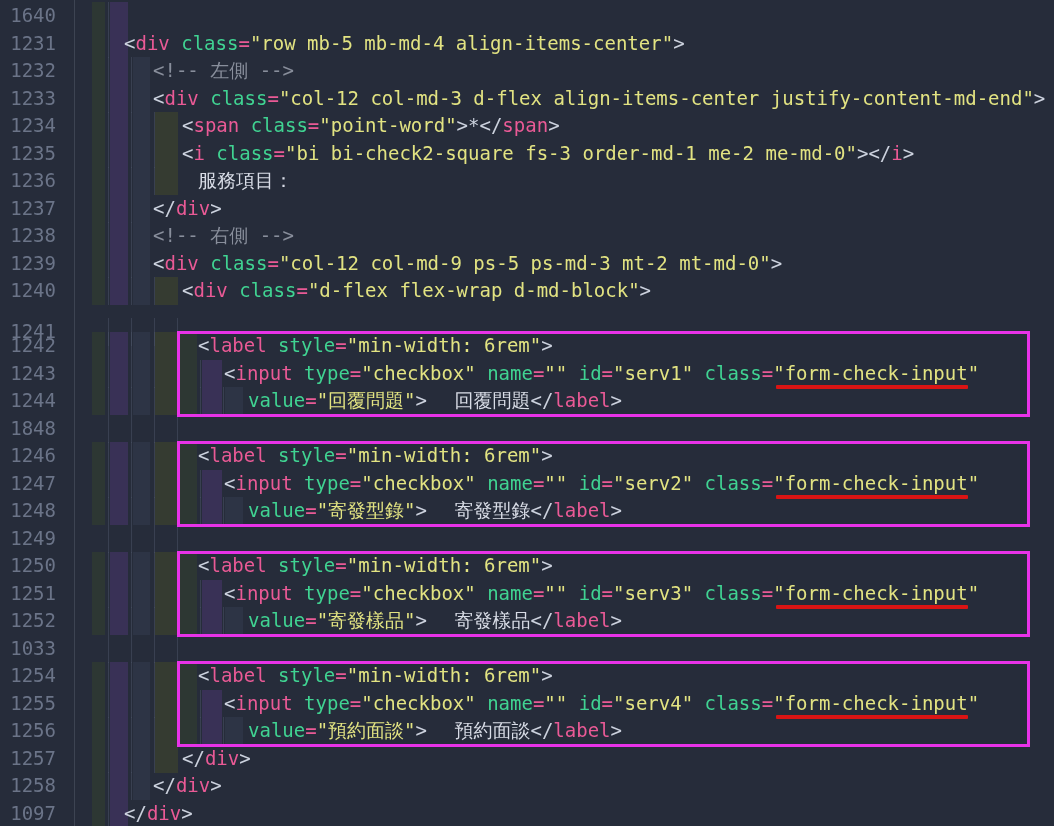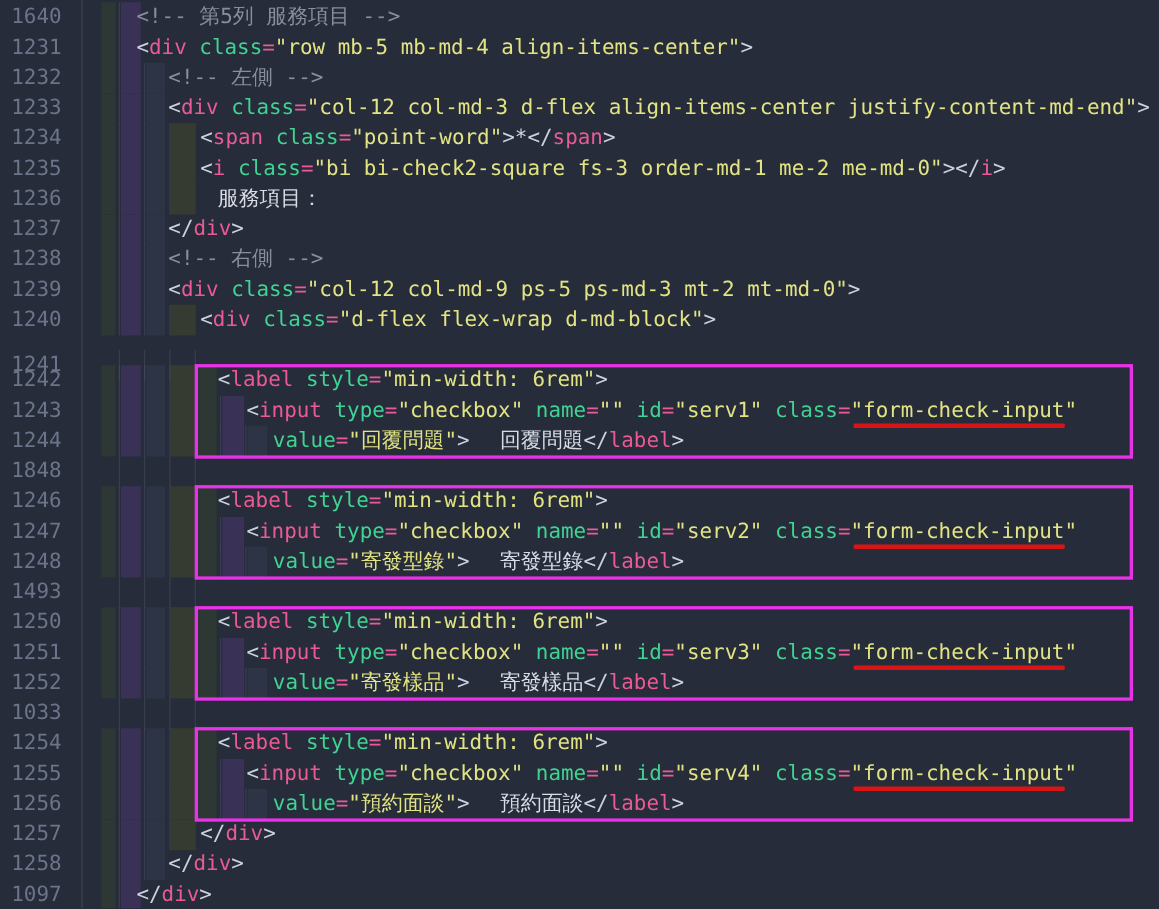--- a/index.html
+++ b/index.html
@@ -29,40 +29,40 @@
   .tk-vu::after{content:"";position:absolute;left:3px;right:11px;bottom:-2px;height:4px;
     background:var(--redline);border-radius:1px;}
   .annobox{position:absolute;left:177px;width:853px;height:86px;box-sizing:border-box;
     border:3px solid var(--box);}
 </style>
 </head>
 <body>
 
 <div id="editor" style="--bg: #262c3a; --gutter-num: #6b7488; --gutsep: #3d4452; --comment: #888e9b; --punct: #ccd2de; --tag: #ea5a96; --attr: #40d392; --string: #e2e382; --text: #d8dce6; --guide: #4c5468; --tint-green: #2d3733; --tint-purple: #393156; --tint-blue: #2d3445; --tint-olive: #353b31; --box: #e832e8; --redline: #da1414;">
     <div class="gutsep"></div>
-    <div class="line" style="top: 2px;"><div class="iblock g" style="left: 92px; width: 13px;"></div><div class="iblock pu" style="left: 110px; width: 18px;"></div><div class="guide" style="left: 108px;"></div><span class="ln">1640</span><span class="code" style="left: 124px;"><span class="tk-c">&lt;!-- 第5列 服務項目 --&gt;</span></span></div>
+    <div class="line" style="top: 2px;"><div class="iblock g" style="left: 92px; width: 13px;"></div><div class="iblock pu" style="left: 110px; width: 18px;"></div><div class="guide" style="left: 108px;"></div><span class="ln">1640</span></div>
     <div class="line" style="top: 29.5px;"><div class="iblock g" style="left: 92px; width: 13px;"></div><div class="iblock pu" style="left: 110px; width: 18px;"></div><div class="guide" style="left: 108px;"></div><span class="ln">1231</span><span class="code" style="left: 124px;"><span class="tk-p">&lt;</span><span class="tk-t">div</span><span class="tk-a"> class</span><span class="tk-t">=</span><span class="tk-v">"row mb-5 mb-md-4 align-items-center"</span><span class="tk-p">&gt;</span></span></div>
     <div class="line" style="top: 57px;"><div class="iblock g" style="left: 92px; width: 13px;"></div><div class="iblock pu" style="left: 110px; width: 18px;"></div><div class="iblock bl" style="left: 133px; width: 17px;"></div><div class="guide" style="left: 108px;"></div><div class="guide" style="left: 131px;"></div><span class="ln">1232</span><span class="code" style="left: 153px;"><span class="tk-c">&lt;!-- 左側 --&gt;</span></span></div>
     <div class="line" style="top: 84.5px;"><div class="iblock g" style="left: 92px; width: 13px;"></div><div class="iblock pu" style="left: 110px; width: 18px;"></div><div class="iblock bl" style="left: 133px; width: 17px;"></div><div class="guide" style="left: 108px;"></div><div class="guide" style="left: 131px;"></div><span class="ln">1233</span><span class="code" style="left: 153px;"><span class="tk-p">&lt;</span><span class="tk-t">div</span><span class="tk-a"> class</span><span class="tk-t">=</span><span class="tk-v">"col-12 col-md-3 d-flex align-items-center justify-content-md-end"</span><span class="tk-p">&gt;</span></span></div>
     <div class="line" style="top: 112px;"><div class="iblock g" style="left: 92px; width: 13px;"></div><div class="iblock pu" style="left: 110px; width: 18px;"></div><div class="iblock bl" style="left: 133px; width: 17px;"></div><div class="iblock ol" style="left: 155px; width: 23px;"></div><div class="guide" style="left: 108px;"></div><div class="guide" style="left: 131px;"></div><div class="guide" style="left: 154px;"></div><span class="ln">1234</span><span class="code" style="left: 182px;"><span class="tk-p">&lt;</span><span class="tk-t">span</span><span class="tk-a"> class</span><span class="tk-t">=</span><span class="tk-v">"point-word"</span><span class="tk-p">&gt;*&lt;/</span><span class="tk-t">span</span><span class="tk-p">&gt;</span></span></div>
     <div class="line" style="top: 139.5px;"><div class="iblock g" style="left: 92px; width: 13px;"></div><div class="iblock pu" style="left: 110px; width: 18px;"></div><div class="iblock bl" style="left: 133px; width: 17px;"></div><div class="iblock ol" style="left: 155px; width: 23px;"></div><div class="guide" style="left: 108px;"></div><div class="guide" style="left: 131px;"></div><div class="guide" style="left: 154px;"></div><span class="ln">1235</span><span class="code" style="left: 182px;"><span class="tk-p">&lt;</span><span class="tk-t">i</span><span class="tk-a"> class</span><span class="tk-t">=</span><span class="tk-v">"bi bi-check2-square fs-3 order-md-1 me-2 me-md-0"</span><span class="tk-p">&gt;&lt;/</span><span class="tk-t">i</span><span class="tk-p">&gt;</span></span></div>
     <div class="line" style="top: 167px;"><div class="iblock g" style="left: 92px; width: 13px;"></div><div class="iblock pu" style="left: 110px; width: 18px;"></div><div class="iblock bl" style="left: 133px; width: 17px;"></div><div class="iblock ol" style="left: 155px; width: 23px;"></div><div class="guide" style="left: 108px;"></div><div class="guide" style="left: 131px;"></div><div class="guide" style="left: 154px;"></div><span class="ln">1236</span><span class="code" style="left: 182px;"><span class="tk-w">服務項目：</span></span></div>
     <div class="line" style="top: 194.5px;"><div class="iblock g" style="left: 92px; width: 13px;"></div><div class="iblock pu" style="left: 110px; width: 18px;"></div><div class="iblock bl" style="left: 133px; width: 17px;"></div><div class="guide" style="left: 108px;"></div><div class="guide" style="left: 131px;"></div><span class="ln">1237</span><span class="code" style="left: 153px;"><span class="tk-p">&lt;/</span><span class="tk-t">div</span><span class="tk-p">&gt;</span></span></div>
     <div class="line" style="top: 222px;"><div class="iblock g" style="left: 92px; width: 13px;"></div><div class="iblock pu" style="left: 110px; width: 18px;"></div><div class="iblock bl" style="left: 133px; width: 17px;"></div><div class="guide" style="left: 108px;"></div><div class="guide" style="left: 131px;"></div><span class="ln">1238</span><span class="code" style="left: 153px;"><span class="tk-c">&lt;!-- 右側 --&gt;</span></span></div>
     <div class="line" style="top: 249.5px;"><div class="iblock g" style="left: 92px; width: 13px;"></div><div class="iblock pu" style="left: 110px; width: 18px;"></div><div class="iblock bl" style="left: 133px; width: 17px;"></div><div class="guide" style="left: 108px;"></div><div class="guide" style="left: 131px;"></div><span class="ln">1239</span><span class="code" style="left: 153px;"><span class="tk-p">&lt;</span><span class="tk-t">div</span><span class="tk-a"> class</span><span class="tk-t">=</span><span class="tk-v">"col-12 col-md-9 ps-5 ps-md-3 mt-2 mt-md-0"</span><span class="tk-p">&gt;</span></span></div>
     <div class="line" style="top: 277px;"><div class="iblock g" style="left: 92px; width: 13px;"></div><div class="iblock pu" style="left: 110px; width: 18px;"></div><div class="iblock bl" style="left: 133px; width: 17px;"></div><div class="iblock ol" style="left: 155px; width: 23px;"></div><div class="guide" style="left: 108px;"></div><div class="guide" style="left: 131px;"></div><div class="guide" style="left: 154px;"></div><span class="ln">1240</span><span class="code" style="left: 182px;"><span class="tk-p">&lt;</span><span class="tk-t">div</span><span class="tk-a"> class</span><span class="tk-t">=</span><span class="tk-v">"d-flex flex-wrap d-md-block"</span><span class="tk-p">&gt;</span></span></div>
     <div class="line" style="top: 318px;"><div class="guide" style="left: 108px;"></div><div class="guide" style="left: 131px;"></div><div class="guide" style="left: 154px;"></div><div class="guide" style="left: 177px;"></div><span class="ln">1241</span></div>
     <div class="line" style="top: 332px;"><div class="iblock g" style="left: 92px; width: 13px;"></div><div class="iblock pu" style="left: 110px; width: 18px;"></div><div class="iblock bl" style="left: 133px; width: 17px;"></div><div class="iblock ol" style="left: 155px; width: 23px;"></div><div class="iblock g" style="left: 180px; width: 17px;"></div><div class="guide" style="left: 108px;"></div><div class="guide" style="left: 131px;"></div><div class="guide" style="left: 154px;"></div><div class="guide" style="left: 177px;"></div><span class="ln">1242</span><span class="code" style="left: 198px;"><span class="tk-p">&lt;</span><span class="tk-t">label</span><span class="tk-a"> style</span><span class="tk-t">=</span><span class="tk-v">"min-width: 6rem"</span><span class="tk-p">&gt;</span></span></div>
     <div class="line" style="top: 359.5px;"><div class="iblock g" style="left: 92px; width: 13px;"></div><div class="iblock pu" style="left: 110px; width: 18px;"></div><div class="iblock bl" style="left: 133px; width: 17px;"></div><div class="iblock ol" style="left: 155px; width: 23px;"></div><div class="iblock g" style="left: 180px; width: 17px;"></div><div class="iblock pu" style="left: 202px; width: 20px;"></div><div class="guide" style="left: 108px;"></div><div class="guide" style="left: 131px;"></div><div class="guide" style="left: 154px;"></div><div class="guide" style="left: 177px;"></div><div class="guide" style="left: 200px;"></div><span class="ln">1243</span><span class="code" style="left: 224px;"><span class="tk-p">&lt;</span><span class="tk-t">input</span><span class="tk-a"> type</span><span class="tk-t">=</span><span class="tk-v">"checkbox"</span><span class="tk-a"> name</span><span class="tk-t">=</span><span class="tk-v">""</span><span class="tk-a"> id</span><span class="tk-t">=</span><span class="tk-v">"serv1"</span><span class="tk-a"> class</span><span class="tk-t">=</span><span class="tk-vu">"form-check-input"</span></span></div>
     <div class="line" style="top: 387px;"><div class="iblock g" style="left: 92px; width: 13px;"></div><div class="iblock pu" style="left: 110px; width: 18px;"></div><div class="iblock bl" style="left: 133px; width: 17px;"></div><div class="iblock ol" style="left: 155px; width: 23px;"></div><div class="iblock g" style="left: 180px; width: 17px;"></div><div class="iblock pu" style="left: 202px; width: 20px;"></div><div class="iblock bl" style="left: 225px; width: 18px;"></div><div class="guide" style="left: 108px;"></div><div class="guide" style="left: 131px;"></div><div class="guide" style="left: 154px;"></div><div class="guide" style="left: 177px;"></div><div class="guide" style="left: 200px;"></div><div class="guide" style="left: 223px;"></div><span class="ln">1244</span><span class="code" style="left: 248px;"><span class="tk-a">value</span><span class="tk-t">=</span><span class="tk-v">"回覆問題"</span><span class="tk-p">&gt; </span><span class="tk-w">回覆問題</span><span class="tk-p">&lt;/</span><span class="tk-t">label</span><span class="tk-p">&gt;</span></span></div>
     <div class="line" style="top: 414.5px;"><div class="guide" style="left: 108px;"></div><div class="guide" style="left: 131px;"></div><div class="guide" style="left: 154px;"></div><div class="guide" style="left: 177px;"></div><span class="ln">1848</span></div>
     <div class="line" style="top: 442px;"><div class="iblock g" style="left: 92px; width: 13px;"></div><div class="iblock pu" style="left: 110px; width: 18px;"></div><div class="iblock bl" style="left: 133px; width: 17px;"></div><div class="iblock ol" style="left: 155px; width: 23px;"></div><div class="iblock g" style="left: 180px; width: 17px;"></div><div class="guide" style="left: 108px;"></div><div class="guide" style="left: 131px;"></div><div class="guide" style="left: 154px;"></div><div class="guide" style="left: 177px;"></div><span class="ln">1246</span><span class="code" style="left: 198px;"><span class="tk-p">&lt;</span><span class="tk-t">label</span><span class="tk-a"> style</span><span class="tk-t">=</span><span class="tk-v">"min-width: 6rem"</span><span class="tk-p">&gt;</span></span></div>
     <div class="line" style="top: 469.5px;"><div class="iblock g" style="left: 92px; width: 13px;"></div><div class="iblock pu" style="left: 110px; width: 18px;"></div><div class="iblock bl" style="left: 133px; width: 17px;"></div><div class="iblock ol" style="left: 155px; width: 23px;"></div><div class="iblock g" style="left: 180px; width: 17px;"></div><div class="iblock pu" style="left: 202px; width: 20px;"></div><div class="guide" style="left: 108px;"></div><div class="guide" style="left: 131px;"></div><div class="guide" style="left: 154px;"></div><div class="guide" style="left: 177px;"></div><div class="guide" style="left: 200px;"></div><span class="ln">1247</span><span class="code" style="left: 224px;"><span class="tk-p">&lt;</span><span class="tk-t">input</span><span class="tk-a"> type</span><span class="tk-t">=</span><span class="tk-v">"checkbox"</span><span class="tk-a"> name</span><span class="tk-t">=</span><span class="tk-v">""</span><span class="tk-a"> id</span><span class="tk-t">=</span><span class="tk-v">"serv2"</span><span class="tk-a"> class</span><span class="tk-t">=</span><span class="tk-vu">"form-check-input"</span></span></div>
     <div class="line" style="top: 497px;"><div class="iblock g" style="left: 92px; width: 13px;"></div><div class="iblock pu" style="left: 110px; width: 18px;"></div><div class="iblock bl" style="left: 133px; width: 17px;"></div><div class="iblock ol" style="left: 155px; width: 23px;"></div><div class="iblock g" style="left: 180px; width: 17px;"></div><div class="iblock pu" style="left: 202px; width: 20px;"></div><div class="iblock bl" style="left: 225px; width: 18px;"></div><div class="guide" style="left: 108px;"></div><div class="guide" style="left: 131px;"></div><div class="guide" style="left: 154px;"></div><div class="guide" style="left: 177px;"></div><div class="guide" style="left: 200px;"></div><div class="guide" style="left: 223px;"></div><span class="ln">1248</span><span class="code" style="left: 248px;"><span class="tk-a">value</span><span class="tk-t">=</span><span class="tk-v">"寄發型錄"</span><span class="tk-p">&gt; </span><span class="tk-w">寄發型錄</span><span class="tk-p">&lt;/</span><span class="tk-t">label</span><span class="tk-p">&gt;</span></span></div>
-    <div class="line" style="top: 524.5px;"><div class="guide" style="left: 108px;"></div><div class="guide" style="left: 131px;"></div><div class="guide" style="left: 154px;"></div><div class="guide" style="left: 177px;"></div><span class="ln">1493</span></div>
+    <div class="line" style="top: 524.5px;"><div class="guide" style="left: 108px;"></div><div class="guide" style="left: 131px;"></div><div class="guide" style="left: 154px;"></div><div class="guide" style="left: 177px;"></div><span class="ln">1249</span></div>
     <div class="line" style="top: 552px;"><div class="iblock g" style="left: 92px; width: 13px;"></div><div class="iblock pu" style="left: 110px; width: 18px;"></div><div class="iblock bl" style="left: 133px; width: 17px;"></div><div class="iblock ol" style="left: 155px; width: 23px;"></div><div class="iblock g" style="left: 180px; width: 17px;"></div><div class="guide" style="left: 108px;"></div><div class="guide" style="left: 131px;"></div><div class="guide" style="left: 154px;"></div><div class="guide" style="left: 177px;"></div><span class="ln">1250</span><span class="code" style="left: 198px;"><span class="tk-p">&lt;</span><span class="tk-t">label</span><span class="tk-a"> style</span><span class="tk-t">=</span><span class="tk-v">"min-width: 6rem"</span><span class="tk-p">&gt;</span></span></div>
     <div class="line" style="top: 579.5px;"><div class="iblock g" style="left: 92px; width: 13px;"></div><div class="iblock pu" style="left: 110px; width: 18px;"></div><div class="iblock bl" style="left: 133px; width: 17px;"></div><div class="iblock ol" style="left: 155px; width: 23px;"></div><div class="iblock g" style="left: 180px; width: 17px;"></div><div class="iblock pu" style="left: 202px; width: 20px;"></div><div class="guide" style="left: 108px;"></div><div class="guide" style="left: 131px;"></div><div class="guide" style="left: 154px;"></div><div class="guide" style="left: 177px;"></div><div class="guide" style="left: 200px;"></div><span class="ln">1251</span><span class="code" style="left: 224px;"><span class="tk-p">&lt;</span><span class="tk-t">input</span><span class="tk-a"> type</span><span class="tk-t">=</span><span class="tk-v">"checkbox"</span><span class="tk-a"> name</span><span class="tk-t">=</span><span class="tk-v">""</span><span class="tk-a"> id</span><span class="tk-t">=</span><span class="tk-v">"serv3"</span><span class="tk-a"> class</span><span class="tk-t">=</span><span class="tk-vu">"form-check-input"</span></span></div>
     <div class="line" style="top: 607px;"><div class="iblock g" style="left: 92px; width: 13px;"></div><div class="iblock pu" style="left: 110px; width: 18px;"></div><div class="iblock bl" style="left: 133px; width: 17px;"></div><div class="iblock ol" style="left: 155px; width: 23px;"></div><div class="iblock g" style="left: 180px; width: 17px;"></div><div class="iblock pu" style="left: 202px; width: 20px;"></div><div class="iblock bl" style="left: 225px; width: 18px;"></div><div class="guide" style="left: 108px;"></div><div class="guide" style="left: 131px;"></div><div class="guide" style="left: 154px;"></div><div class="guide" style="left: 177px;"></div><div class="guide" style="left: 200px;"></div><div class="guide" style="left: 223px;"></div><span class="ln">1252</span><span class="code" style="left: 248px;"><span class="tk-a">value</span><span class="tk-t">=</span><span class="tk-v">"寄發樣品"</span><span class="tk-p">&gt; </span><span class="tk-w">寄發樣品</span><span class="tk-p">&lt;/</span><span class="tk-t">label</span><span class="tk-p">&gt;</span></span></div>
     <div class="line" style="top: 634.5px;"><div class="guide" style="left: 108px;"></div><div class="guide" style="left: 131px;"></div><div class="guide" style="left: 154px;"></div><div class="guide" style="left: 177px;"></div><span class="ln">1033</span></div>
     <div class="line" style="top: 662px;"><div class="iblock g" style="left: 92px; width: 13px;"></div><div class="iblock pu" style="left: 110px; width: 18px;"></div><div class="iblock bl" style="left: 133px; width: 17px;"></div><div class="iblock ol" style="left: 155px; width: 23px;"></div><div class="iblock g" style="left: 180px; width: 17px;"></div><div class="guide" style="left: 108px;"></div><div class="guide" style="left: 131px;"></div><div class="guide" style="left: 154px;"></div><div class="guide" style="left: 177px;"></div><span class="ln">1254</span><span class="code" style="left: 198px;"><span class="tk-p">&lt;</span><span class="tk-t">label</span><span class="tk-a"> style</span><span class="tk-t">=</span><span class="tk-v">"min-width: 6rem"</span><span class="tk-p">&gt;</span></span></div>
     <div class="line" style="top: 689.5px;"><div class="iblock g" style="left: 92px; width: 13px;"></div><div class="iblock pu" style="left: 110px; width: 18px;"></div><div class="iblock bl" style="left: 133px; width: 17px;"></div><div class="iblock ol" style="left: 155px; width: 23px;"></div><div class="iblock g" style="left: 180px; width: 17px;"></div><div class="iblock pu" style="left: 202px; width: 20px;"></div><div class="guide" style="left: 108px;"></div><div class="guide" style="left: 131px;"></div><div class="guide" style="left: 154px;"></div><div class="guide" style="left: 177px;"></div><div class="guide" style="left: 200px;"></div><span class="ln">1255</span><span class="code" style="left: 224px;"><span class="tk-p">&lt;</span><span class="tk-t">input</span><span class="tk-a"> type</span><span class="tk-t">=</span><span class="tk-v">"checkbox"</span><span class="tk-a"> name</span><span class="tk-t">=</span><span class="tk-v">""</span><span class="tk-a"> id</span><span class="tk-t">=</span><span class="tk-v">"serv4"</span><span class="tk-a"> class</span><span class="tk-t">=</span><span class="tk-vu">"form-check-input"</span></span></div>
     <div class="line" style="top: 717px;"><div class="iblock g" style="left: 92px; width: 13px;"></div><div class="iblock pu" style="left: 110px; width: 18px;"></div><div class="iblock bl" style="left: 133px; width: 17px;"></div><div class="iblock ol" style="left: 155px; width: 23px;"></div><div class="iblock g" style="left: 180px; width: 17px;"></div><div class="iblock pu" style="left: 202px; width: 20px;"></div><div class="iblock bl" style="left: 225px; width: 18px;"></div><div class="guide" style="left: 108px;"></div><div class="guide" style="left: 131px;"></div><div class="guide" style="left: 154px;"></div><div class="guide" style="left: 177px;"></div><div class="guide" style="left: 200px;"></div><div class="guide" style="left: 223px;"></div><span class="ln">1256</span><span class="code" style="left: 248px;"><span class="tk-a">value</span><span class="tk-t">=</span><span class="tk-v">"預約面談"</span><span class="tk-p">&gt; </span><span class="tk-w">預約面談</span><span class="tk-p">&lt;/</span><span class="tk-t">label</span><span class="tk-p">&gt;</span></span></div>
     <div class="line" style="top: 744.5px;"><div class="iblock g" style="left: 92px; width: 13px;"></div><div class="iblock pu" style="left: 110px; width: 18px;"></div><div class="iblock bl" style="left: 133px; width: 17px;"></div><div class="iblock ol" style="left: 155px; width: 23px;"></div><div class="guide" style="left: 108px;"></div><div class="guide" style="left: 131px;"></div><div class="guide" style="left: 154px;"></div><span class="ln">1257</span><span class="code" style="left: 182px;"><span class="tk-p">&lt;/</span><span class="tk-t">div</span><span class="tk-p">&gt;</span></span></div>
     <div class="line" style="top: 772px;"><div class="iblock g" style="left: 92px; width: 13px;"></div><div class="iblock pu" style="left: 110px; width: 18px;"></div><div class="iblock bl" style="left: 133px; width: 17px;"></div><div class="guide" style="left: 108px;"></div><div class="guide" style="left: 131px;"></div><span class="ln">1258</span><span class="code" style="left: 153px;"><span class="tk-p">&lt;/</span><span class="tk-t">div</span><span class="tk-p">&gt;</span></span></div>
     <div class="line" style="top: 799.5px;"><div class="iblock g" style="left: 92px; width: 13px;"></div><div class="iblock pu" style="left: 110px; width: 18px;"></div><div class="guide" style="left: 108px;"></div><span class="ln">1097</span><span class="code" style="left: 124px;"><span class="tk-p">&lt;/</span><span class="tk-t">div</span><span class="tk-p">&gt;</span></span></div>

